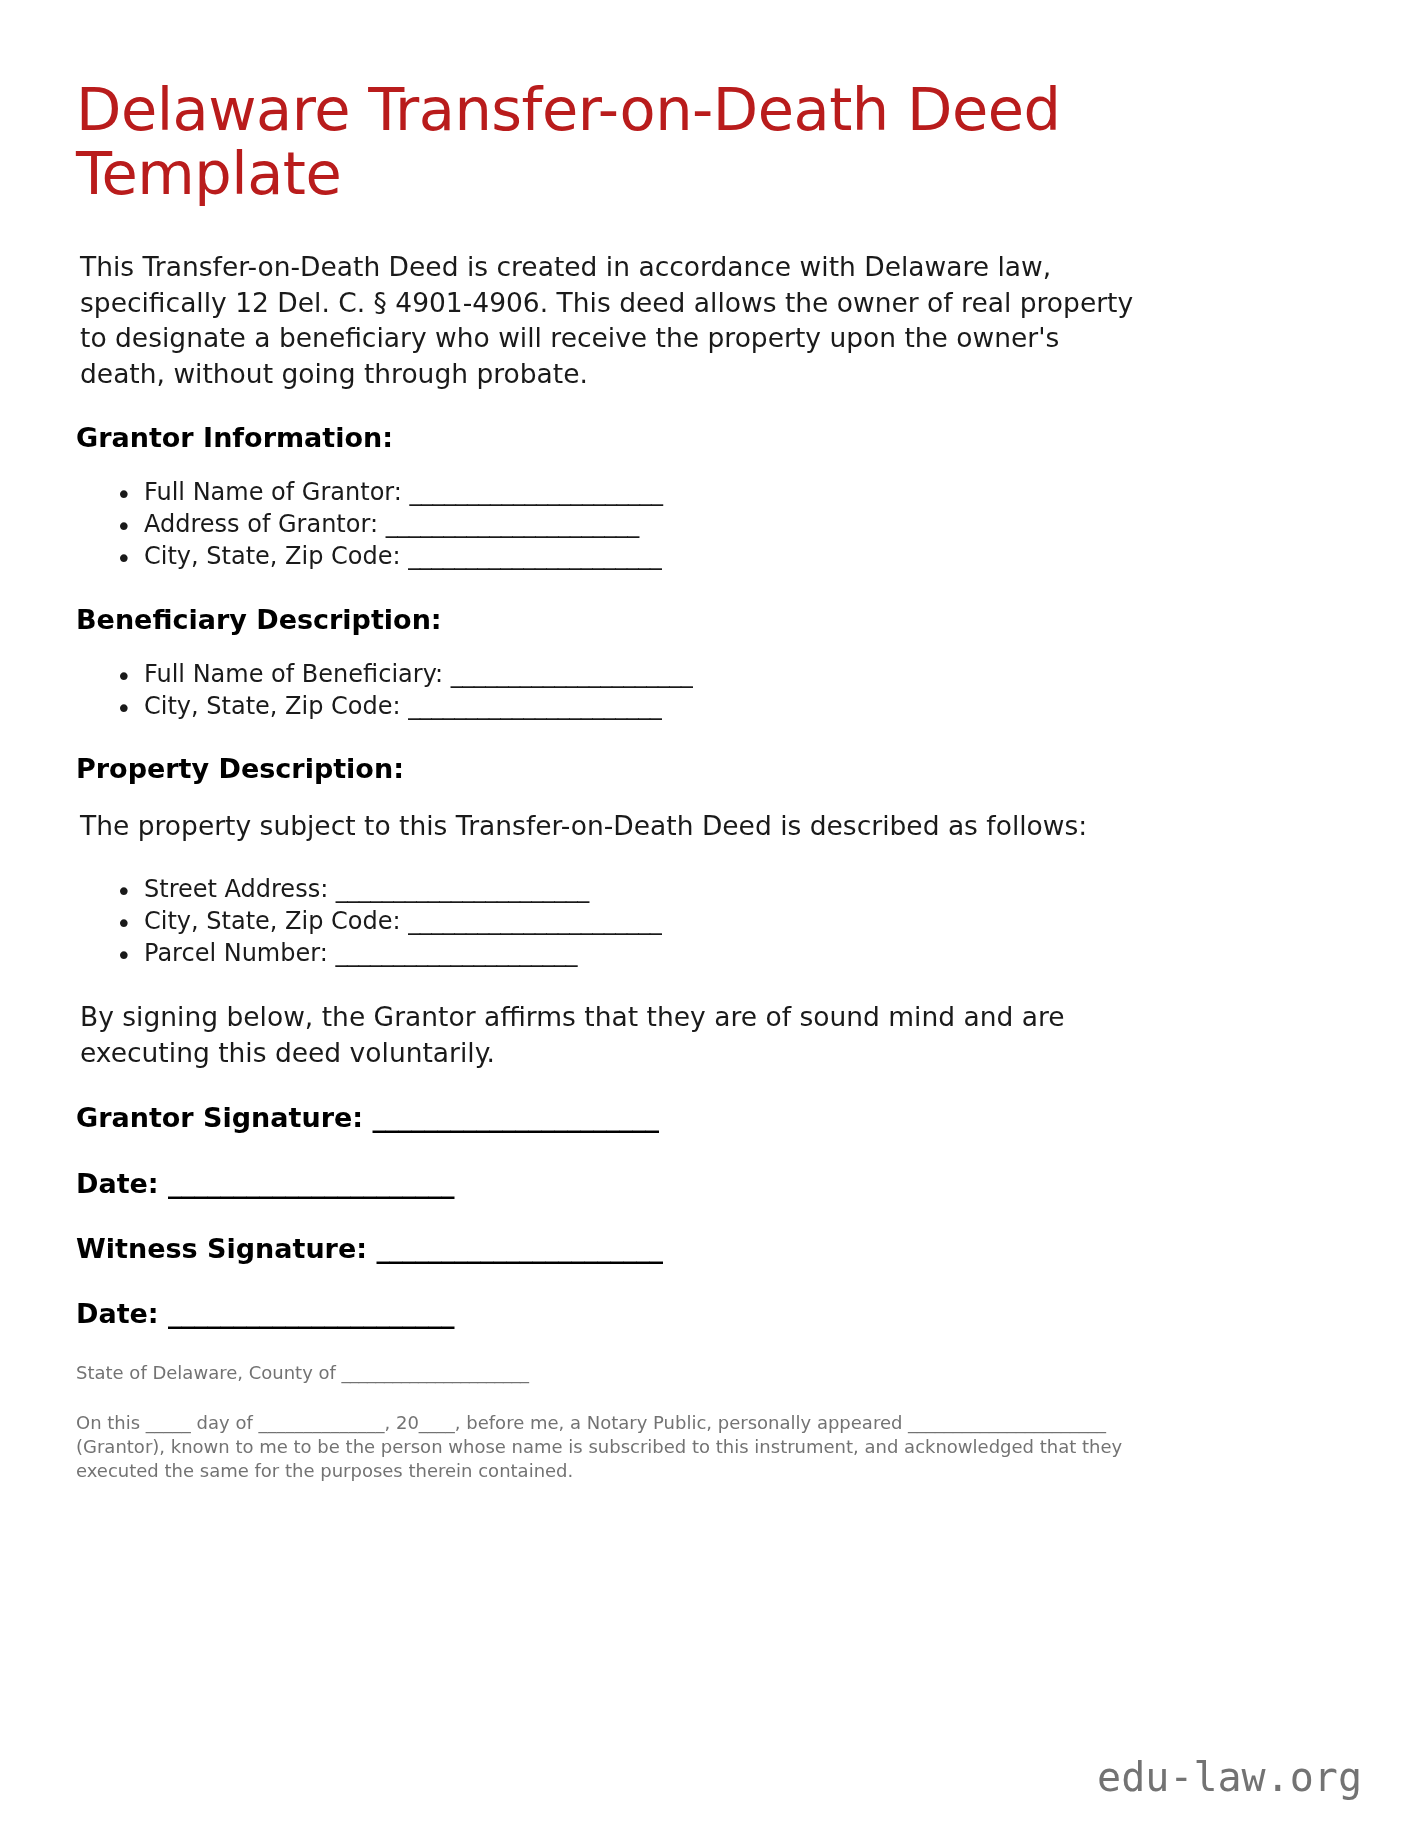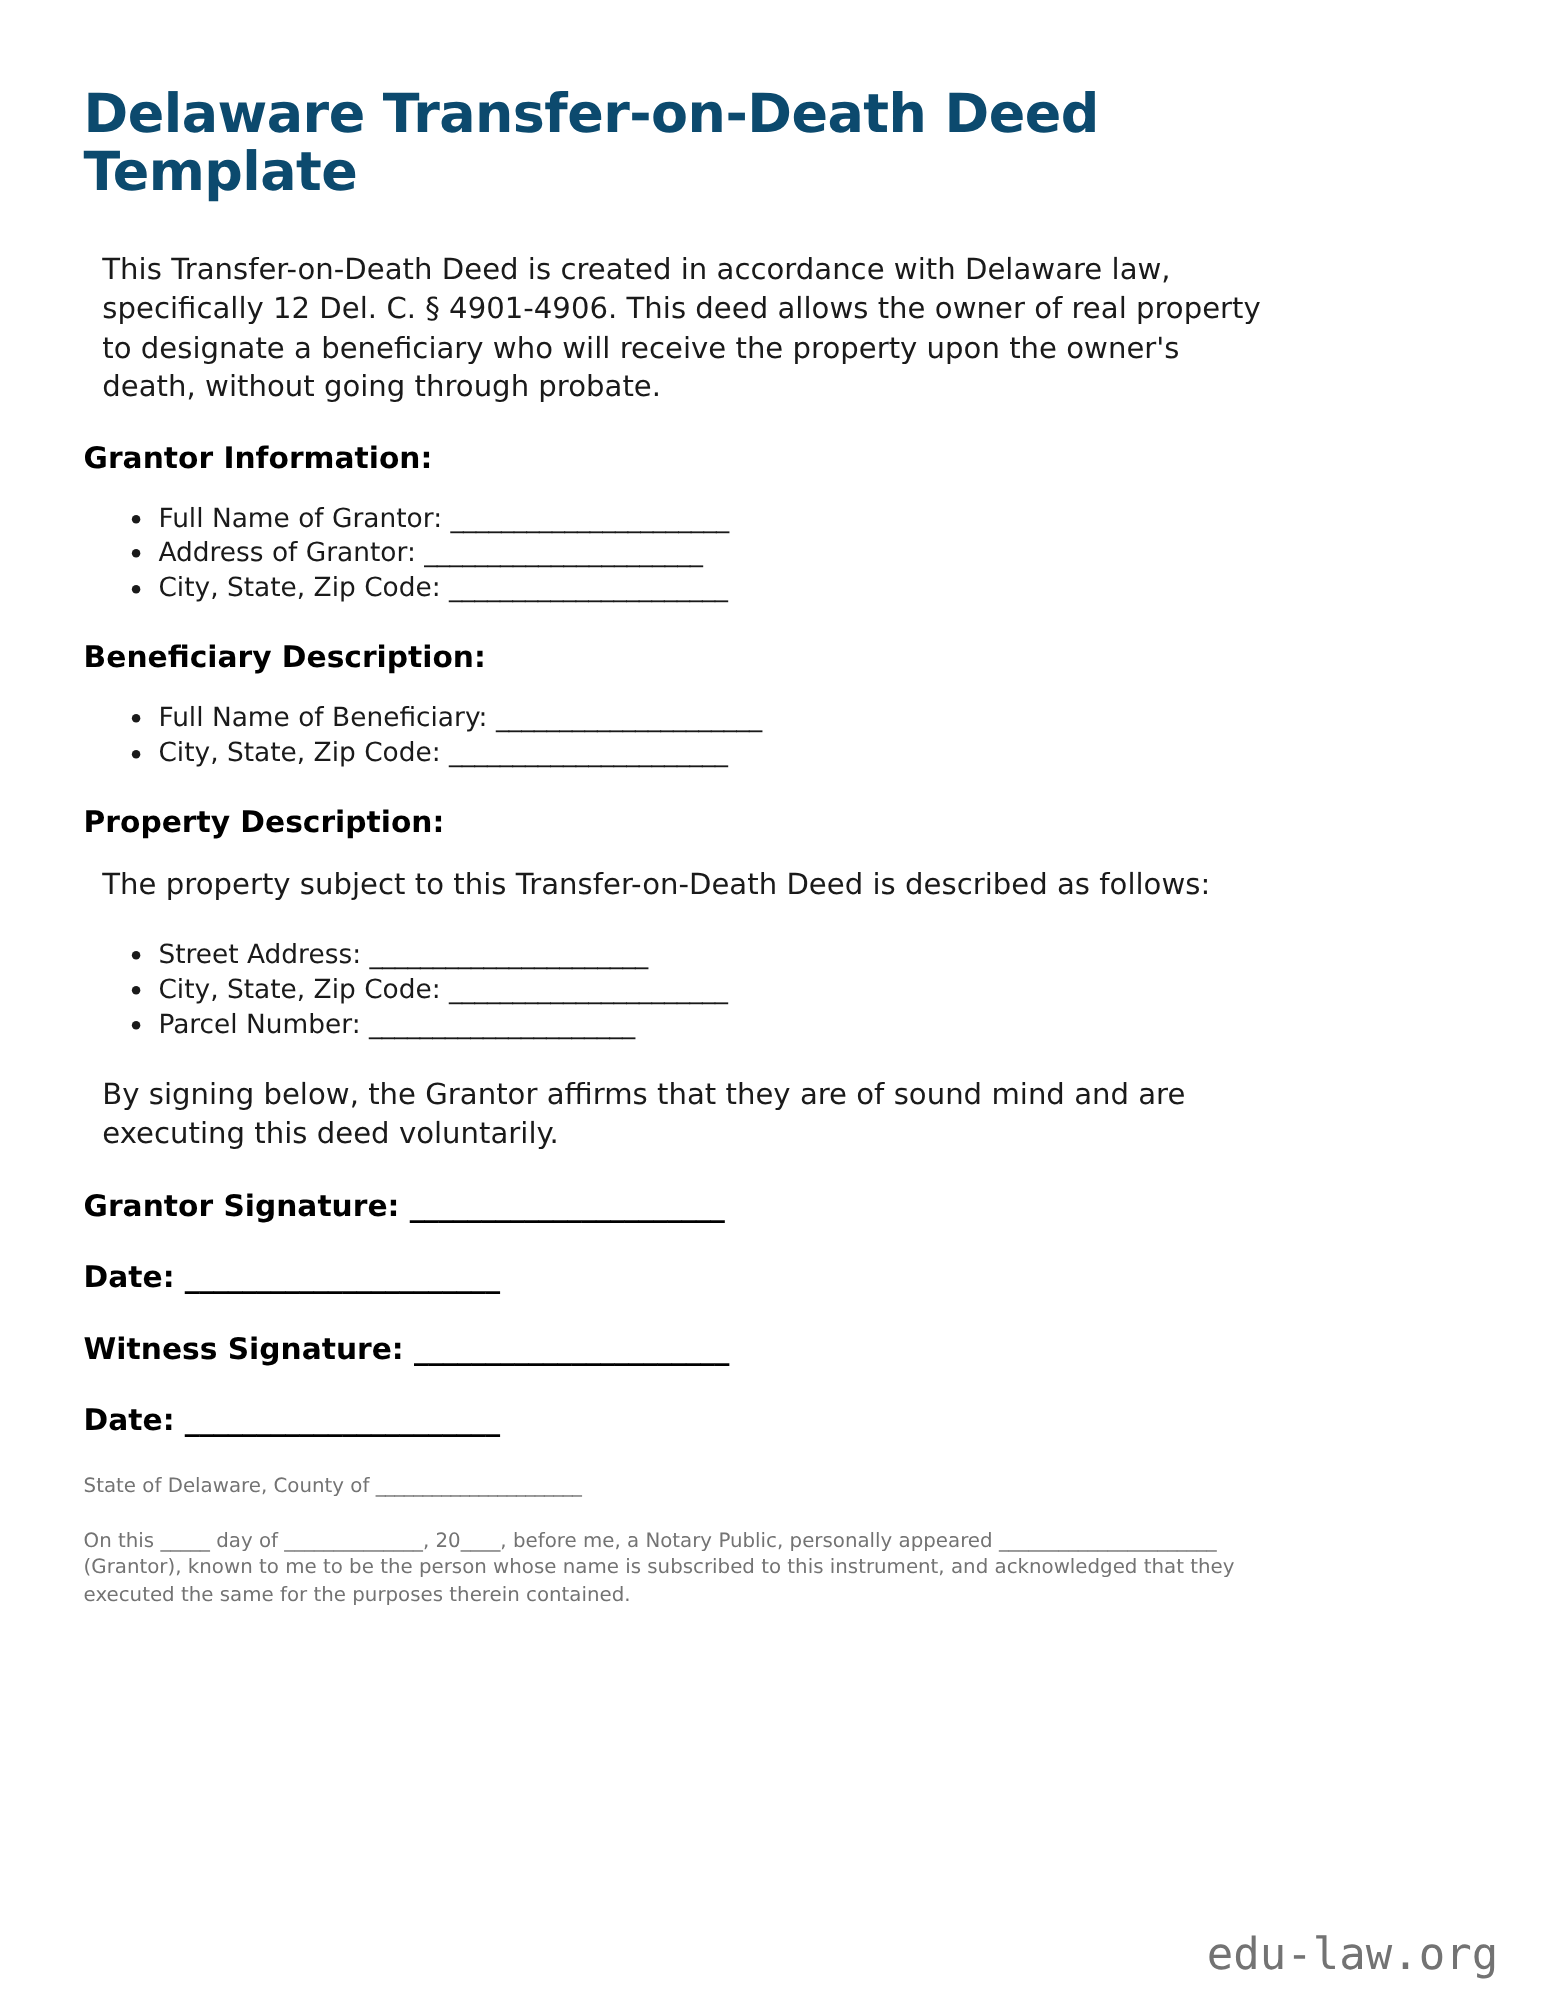--- a/index.html
+++ b/index.html
@@ -18,32 +18,32 @@
     overflow: hidden;
   }
   .page {
     position: relative;
     width: 1416px;
     height: 1832px;
     box-sizing: border-box;
     padding: 78px 76px 0 76px;
   }
   .doc-title {
-    font-size: 49px;
-    font-weight: bold;
+    font-size: 59px;
+    font-weight: normal;
     line-height: 1.08;
     letter-spacing: -0.5px;
     margin: 0 0 44px 0;
     max-width: 1080px;
-    color: #0c4a6e;
+    color: #b91c1c;
   }
   p.body-text {
     font-size: 26.5px;
     line-height: 1.34;
-    margin: 0 0 30px 17px;
+    margin: 0 0 30px 4px;
     max-width: 1072px;
     color: #1a1a1a;
   }
   h2.section-heading {
     font-size: 27px;
     font-weight: bold;
     margin: 0 0 22px 0;
     color: #000;
     line-height: 1.25;
   }

